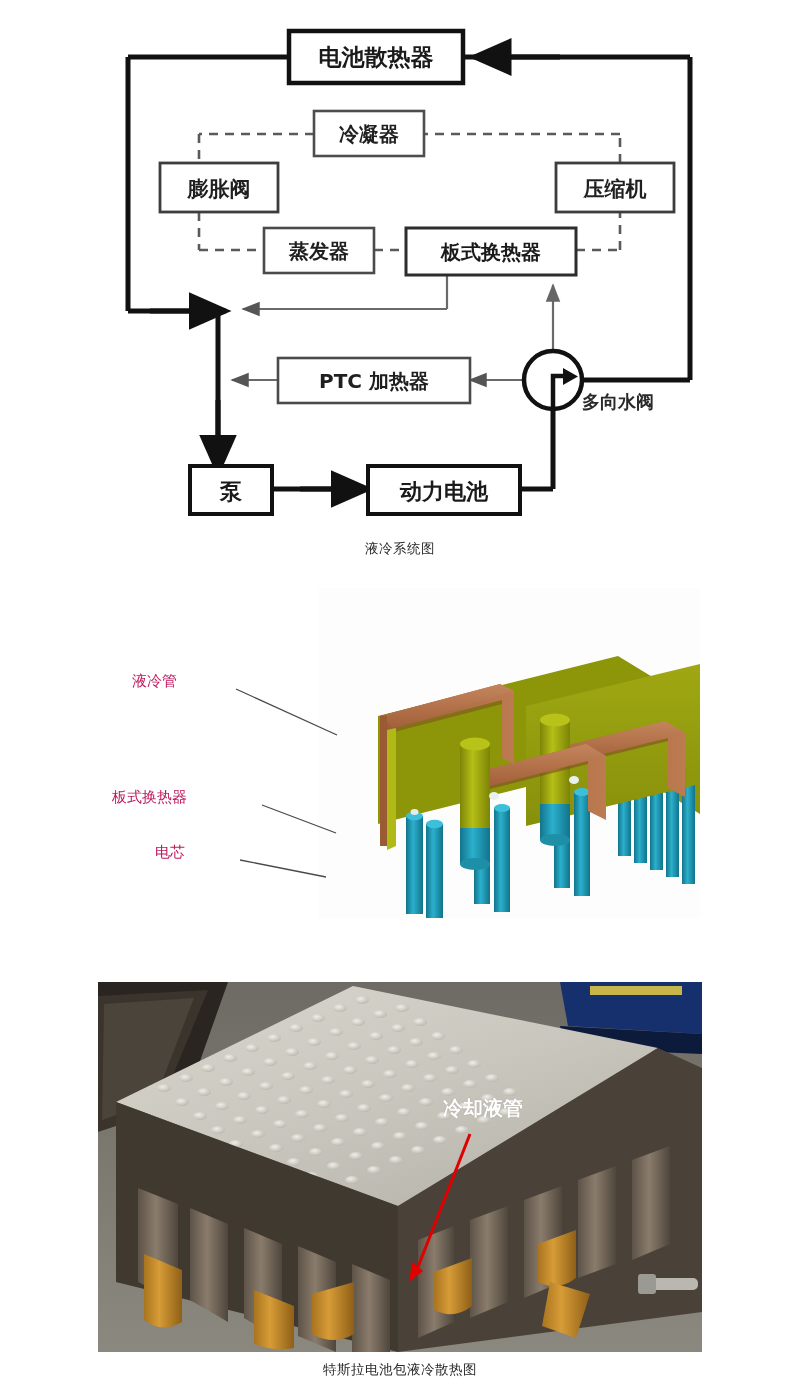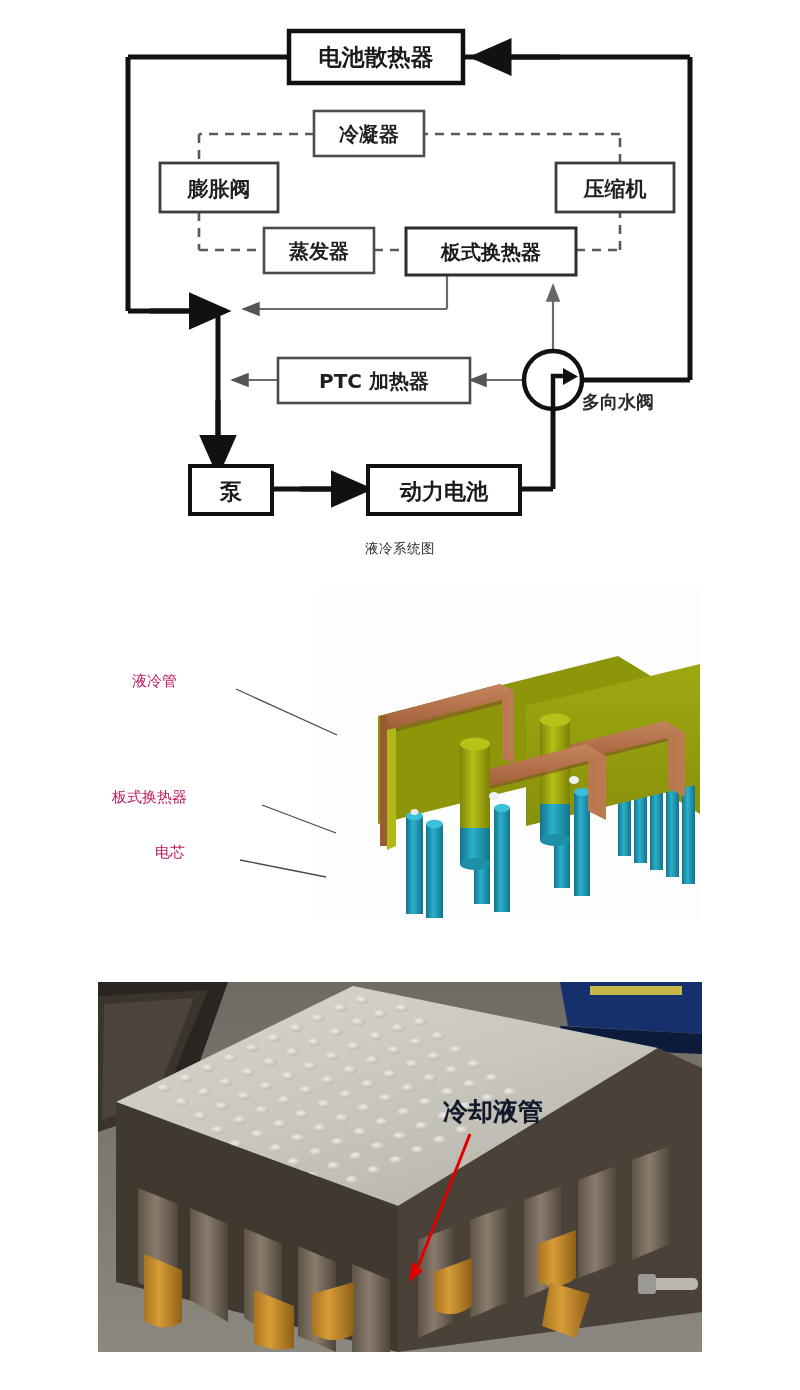--- a/index.html
+++ b/index.html
@@ -30,21 +30,21 @@
   .fig2 svg.lead{position:absolute;left:0;top:0;width:800px;height:360px;}
   .lbl2{
     position:absolute;font-size:15px;color:#be185d;white-space:nowrap;
     font-family:"DejaVu Sans","Liberation Sans",sans-serif;
   }
 
   
   .fig3{position:absolute;left:98px;top:982px;width:604px;height:370px;overflow:hidden;background:#7d7a72;}
   .fig3 .photo{position:absolute;inset:0;}
   .redlabel{
-    position:absolute;color:#0f172a;font-size:25px;font-weight:bold;
+    position:absolute;color:#ffffff;font-size:20px;font-weight:bold;
     text-shadow:0 0 1px rgba(0,0,0,.25);white-space:nowrap;
   }
 </style>
 </head>
 <body>
 
 <div class="page">
 
   <div class="fig1">
     <svg viewBox="0 0 800 530" width="800" height="530">
@@ -507,14 +507,15 @@
 
       <g>
         <path d="M372,152 L318,290" stroke="#e00000" stroke-width="3" fill="none"></path>
         <path d="M311,300 L314,280 L325,289 Z" fill="#e00000"></path>
       </g>
     </svg>
 
     <div class="redlabel" style="left:345px;top:113px;">冷却液管</div>
   </div>
 
+  <div class="caption" style="top:1361px;">特斯拉电池包液冷散热图</div>
 
 </div>
 
 </body></html>

